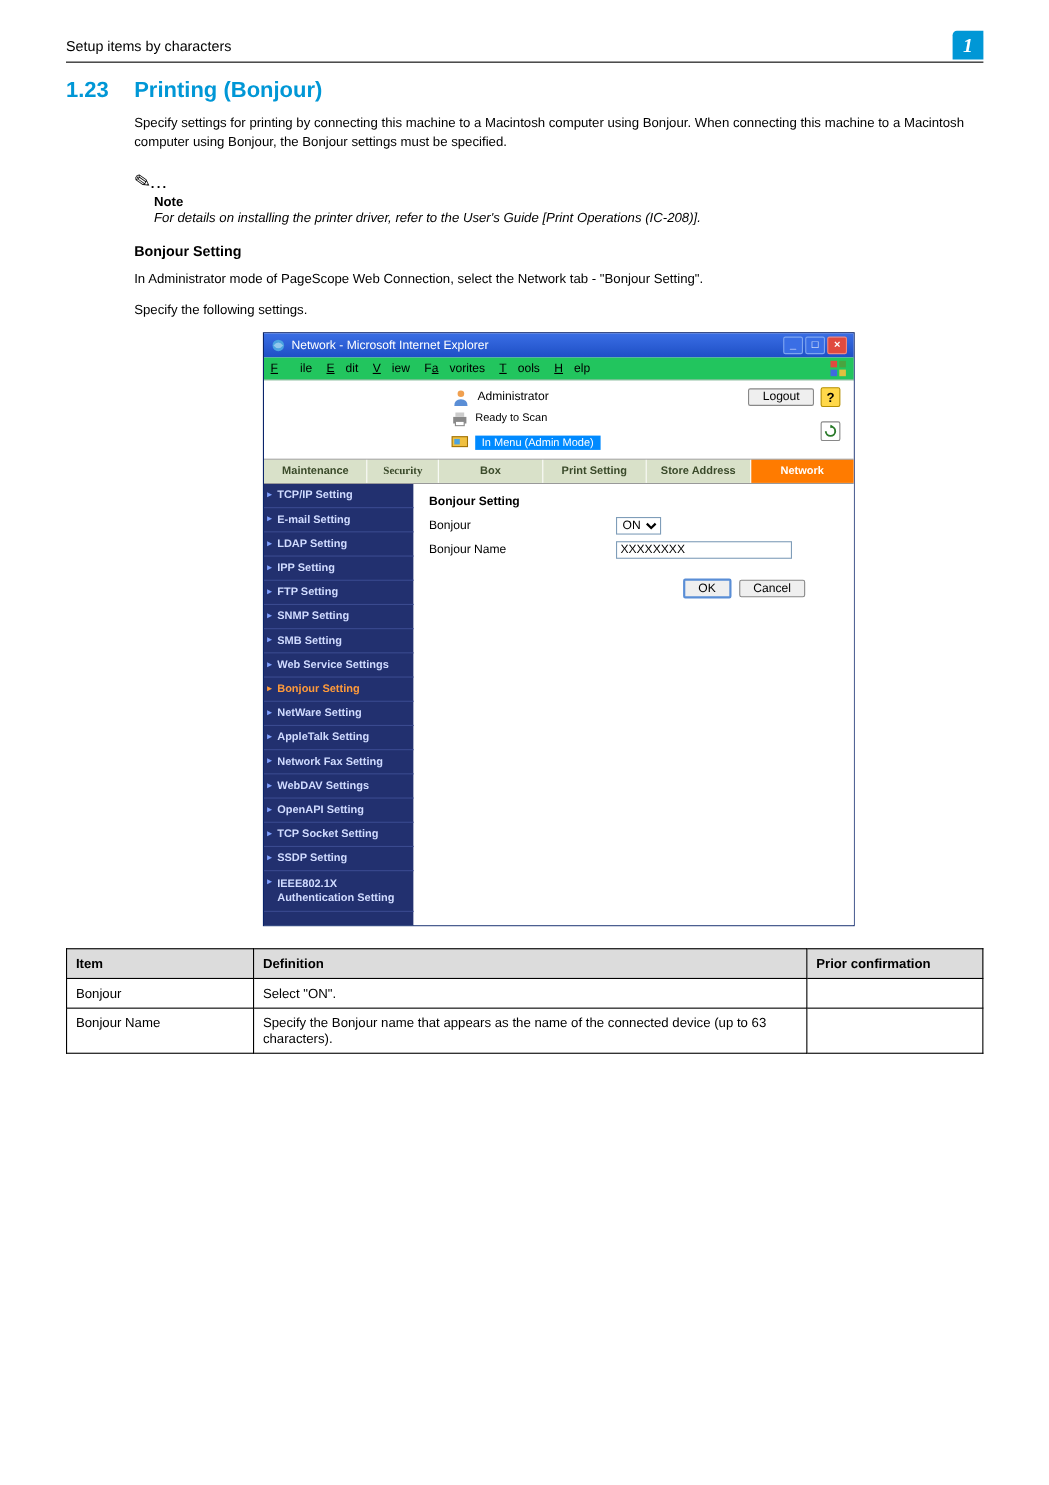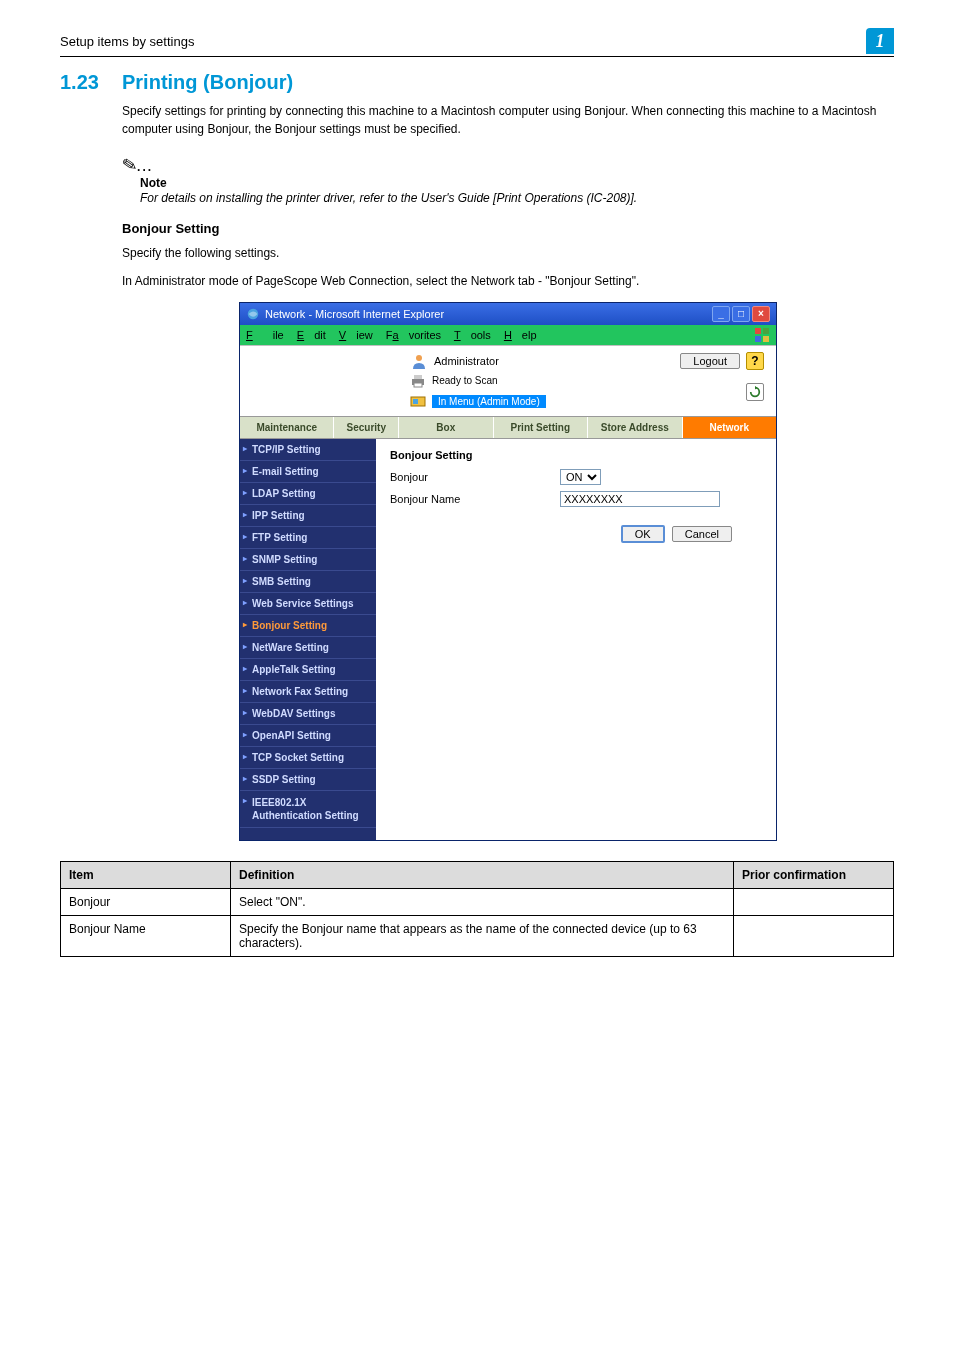--- a/index.html
+++ b/index.html
@@ -72,21 +72,21 @@
   .statusbar { display: flex; align-items: center; justify-content: space-between; padding: 2px 12px 6px 12px; }
   .status-left { display: flex; align-items: flex-start; gap: 6px; margin-left: 158px; flex-direction: column; }
   .status-row { display: flex; align-items: center; gap: 6px; }
   .printer-icon { width: 16px; height: 14px; }
   .menu-chip { background: #008aff; color: #fff; font-size: 10px; padding: 1px 6px; display: inline-flex; align-items: center; gap: 4px; }
   .refresh-btn { width: 18px; height: 18px; border: 1px solid #888; background: #fff; display: flex; align-items: center; justify-content: center; border-radius: 2px; }
 
   .tabstrip { display: flex; border-top: 1px solid #999; border-bottom: 1px solid #999; }
   .tab { flex: 1; text-align: center; padding: 5px 0; font-size: 10px; font-weight: bold; background: #d9e1c9; border-right: 1px solid #fff; color: #3a4a2a; }
   .tab:last-child { border-right: none; }
-  .tab.sec { flex: 0.68; }
+  .tab.sec { flex: 0.68; font-family: Liberation Serif, serif; }
   .tab.active { background: #ff7b00; color: #fff; }
 
   .main { display: flex; }
   .sidebar { width: 136px; background: #22306f; padding-bottom: 12px; }
   .side-item { color: #d0dbff; font-size: 10px; font-weight: bold; padding: 5px 6px 5px 12px; border-bottom: 1px solid #3a4a8f; position: relative; }
   .side-item::before { content: "▸"; position: absolute; left: 3px; font-size: 8px; color: #7fa0ff; }
   .side-item.active { color: #ff9a3a; }
   .side-item.active::before { color: #ff9a3a; }
   .side-item.multi { line-height: 1.3; }
 
@@ -106,42 +106,42 @@
   table.def th { background: #dcdcdc; font-weight: bold; font-size: 12px; }
   table.def .col-item { width: 170px; }
   table.def .col-prior { width: 160px; }
 </style>
 </head>
 <body>
 
 <div class="page-padding">
 
   <div class="running-header">
-    <span class="left">Setup items by settings</span>
+    <span class="left">Setup items by characters</span>
     <span class="right">1</span>
   </div>
 
   <h2 class="section-title">
     <span class="num">1.23</span><span>Printing (Bonjour)</span>
   </h2>
 
   <div class="body-indent">
     <p class="para">Specify settings for printing by connecting this machine to a Macintosh computer using Bonjour. When connecting this machine to a Macintosh computer using Bonjour, the Bonjour settings must be specified.</p>
 
     <div class="note-block">
       <div>
         <span class="note-icon">✎</span><span class="note-dots">...</span>
       </div>
       <div class="note-label">Note</div>
       <div class="note-text">For details on installing the printer driver, refer to the User's Guide [Print Operations (IC-208)].</div>
     </div>
 
     <h3 class="sub-head">Bonjour Setting</h3>
+    <p class="para">In Administrator mode of PageScope Web Connection, select the Network tab - "Bonjour Setting".</p>
     <p class="para">Specify the following settings.</p>
-    <p class="para">In Administrator mode of PageScope Web Connection, select the Network tab - "Bonjour Setting".</p>
 
     <div class="win">
       <div class="titlebar">
         <div class="left">
           <span class="ie-icon">
             <svg viewBox="0 0 16 16" width="14" height="14">
                 <circle cx="8" cy="8" r="6" fill="#4aa3e0"></circle>
                 <path d="M3 8 Q8 2 13 8 Q8 14 3 8" fill="#fff" opacity="0.4"></path>
               </svg>
           </span>

